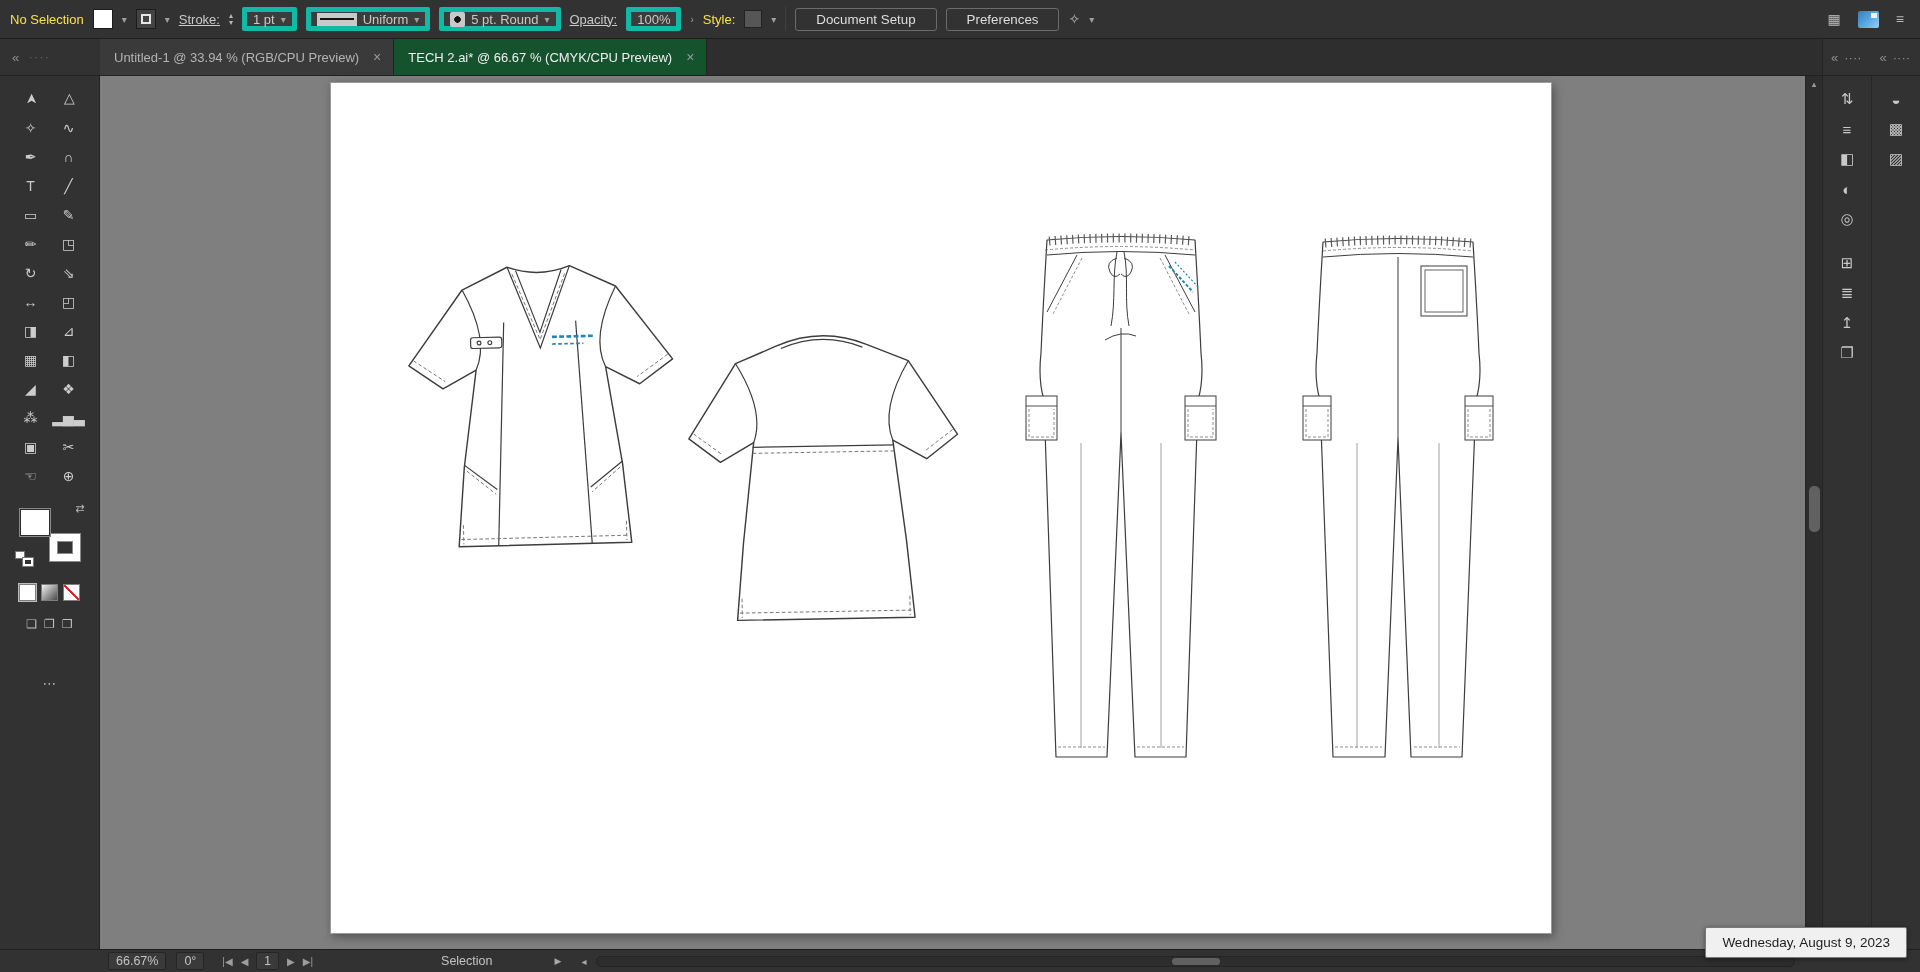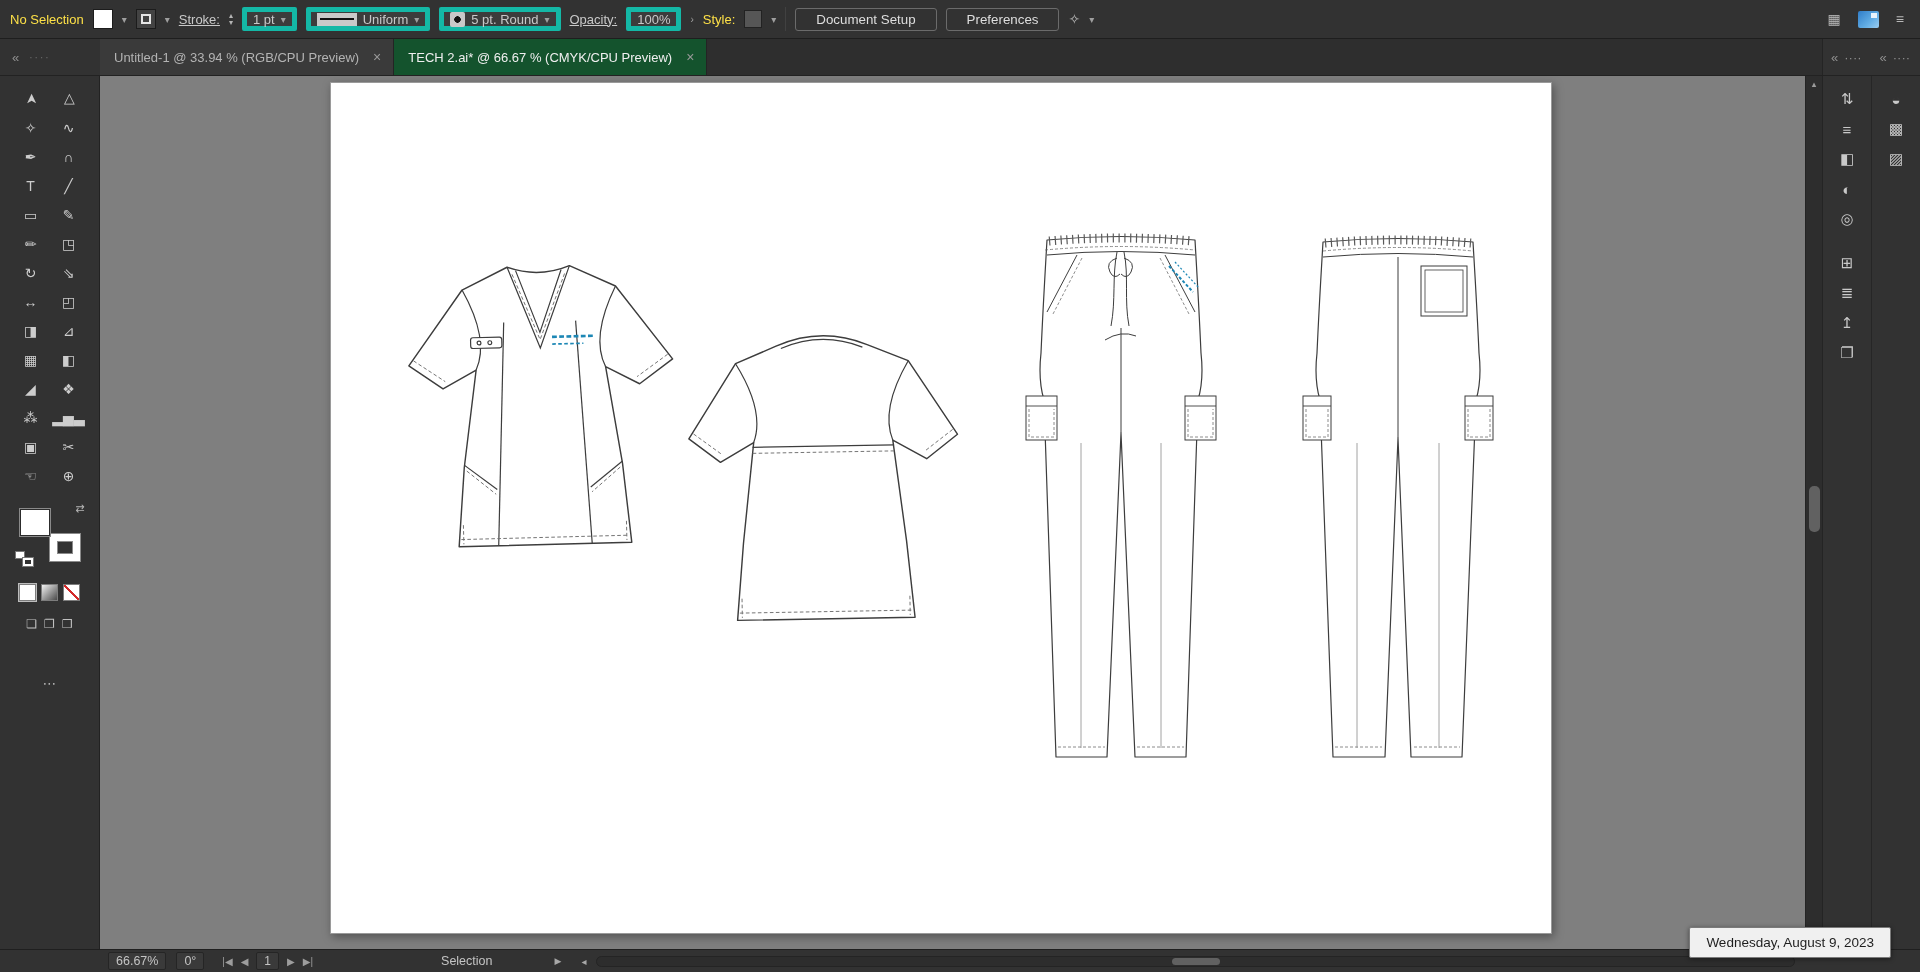--- a/index.html
+++ b/index.html
@@ -107,21 +107,21 @@
   .navg { display:flex; align-items:center; gap:8px; color:#9d9d9d; font-size:10px; margin-left:8px; }
   .navg .sbox { font-size:12px; color:#c4c4c4; }
   .toolstatus { margin-left:118px; }
   .expand { color:#a8a8a8; font-size:9px; margin-left:52px; }
   .hleft { color:#a8a8a8; font-size:10px; margin-left:10px; }
   .hscroll { flex:1; height:11px; margin-right:125px; background:#2d2d2d; border:1px solid #242424;
     border-radius:6px; position:relative; }
   .hthumb { position:absolute; left:48%; top:1px; width:4%; height:7px; background:#616161; border-radius:4px; }
 
   
-  .tooltip { position:absolute; right:29px; bottom:14px; background:#f0f0f0; color:#1e1e1e;
+  .tooltip { position:absolute; right:13px; bottom:14px; background:#f0f0f0; color:#1e1e1e;
     border:1px solid #7a7a7a; border-radius:2px; padding:7px 16px; font-size:13.5px;
     box-shadow:0 1px 5px rgba(0,0,0,.45); z-index:99; white-space:nowrap; }
 </style>
 </head>
 <body>
 
 <div id="app">
 
   <div class="controlbar">
     <span class="lbl">No Selection</span>

